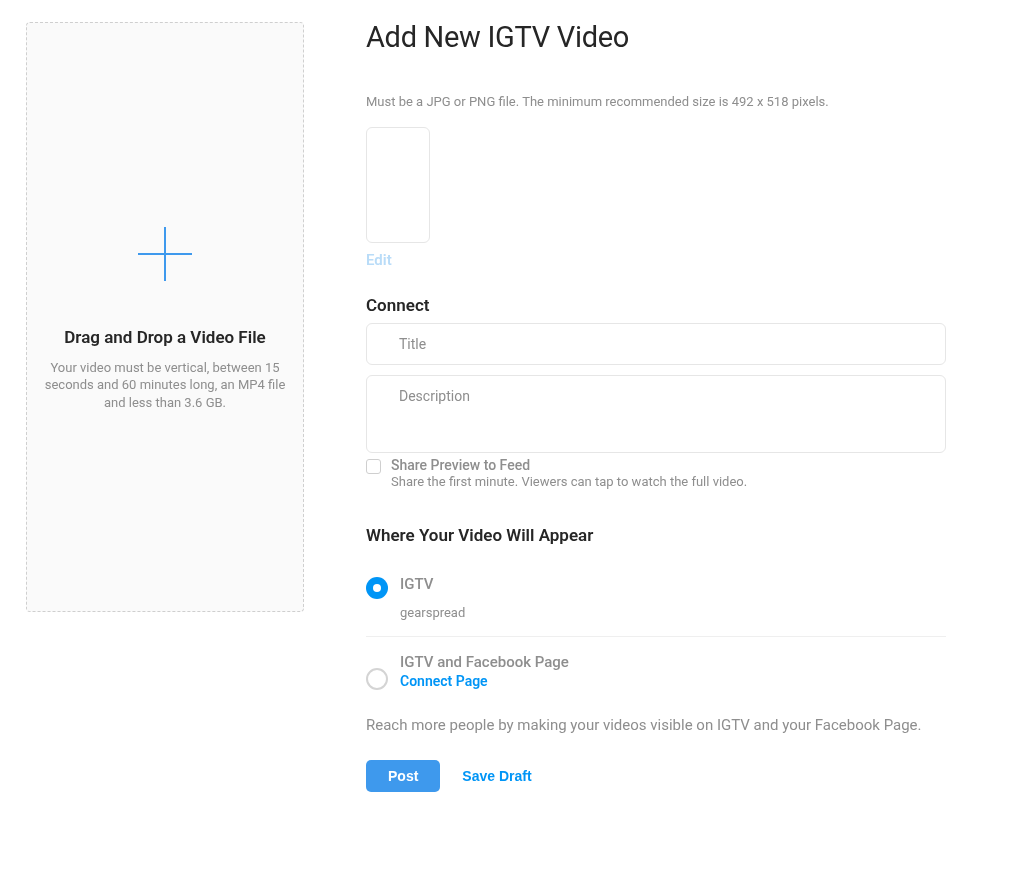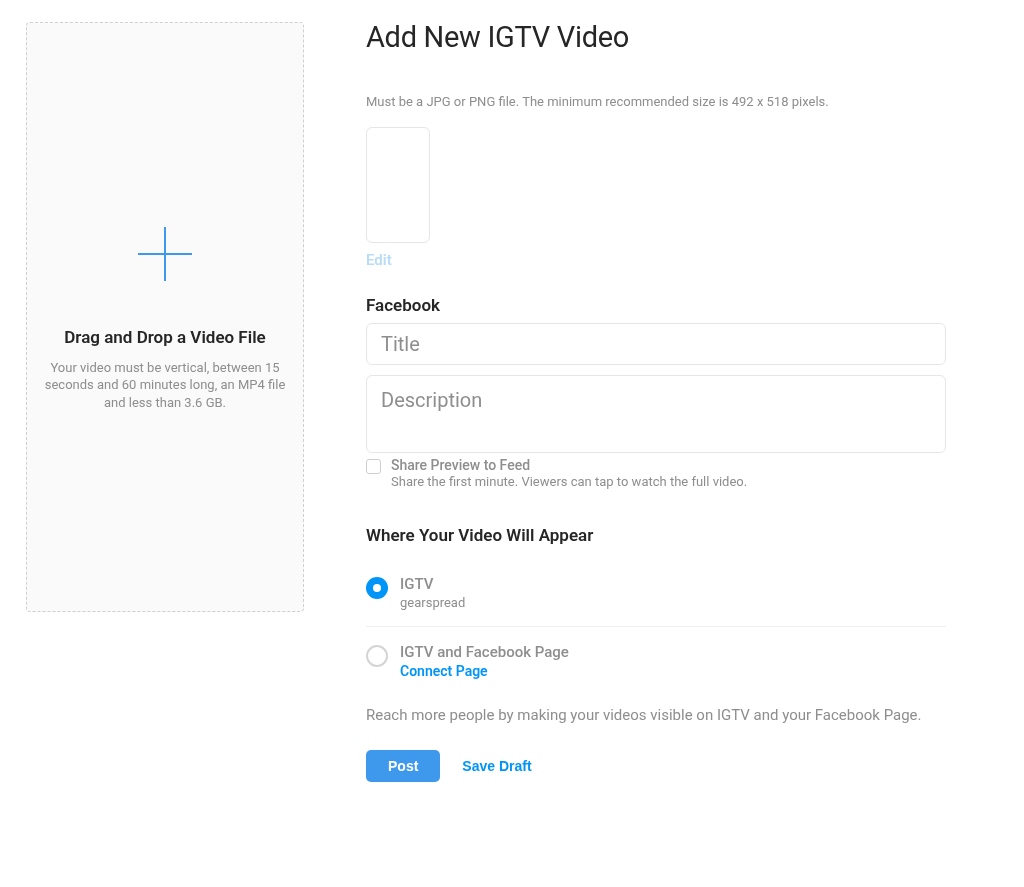--- a/index.html
+++ b/index.html
@@ -80,23 +80,23 @@
       font-weight: 600;
       cursor: pointer;
       display: inline-block;
     }
 
     .details { margin-top: 26px; }
     .field {
       width: 100%;
       border: 1px solid #e6e6e6;
       border-radius: 6px;
-      font-size: 20px;
+      font-size: 14px;
       font-family: inherit;
-      padding: 12px 14px;
+      padding: 12px 32px;
       outline: none;
       color: #262626;
     }
     .field::placeholder { color: #8e8e8e; }
     .field.title { height: 42px; margin-bottom: 10px; }
     .field.desc { height: 78px; resize: none; }
 
     .share-row {
       display: flex;
       align-items: flex-start;
@@ -122,21 +122,21 @@
     }
 
     .appear { margin-top: 36px; }
 
     .option {
       display: flex;
       align-items: flex-start;
       gap: 12px;
       padding: 16px 0;
     }
-    .option + .option { border-top: 1px solid #efefef; }
+    .option + .option { border-top: 1px solid #efefef; align-items: flex-end; }
     .radio {
       width: 22px; height: 22px;
       border-radius: 50%;
       flex-shrink: 0;
       margin-top: 2px;
       display: flex; align-items: center; justify-content: center;
     }
     .radio.selected { background: #0095f6; }
     .radio.selected .dot {
       width: 8px; height: 8px; border-radius: 50%; background: #fff;
@@ -145,21 +145,21 @@
       border: 2px solid #d4d4d4;
     }
     .opt-text .opt-label {
       font-size: 15px;
       color: #8e8e8e;
       font-weight: 500;
     }
     .opt-text .opt-sub {
       font-size: 13px;
       color: #8e8e8e;
-      margin-top: 2px;
+      margin-top: 12px;
     }
     .opt-text .opt-link {
       font-size: 14px;
       color: #0095f6;
       font-weight: 600;
       margin-top: 2px;
       cursor: pointer;
       display: inline-block;
     }
 
@@ -213,21 +213,21 @@
   <div class="form">
     <h1 class="page-title">Add New IGTV Video</h1>
 
     <div>
       <div class="helper">Must be a JPG or PNG file. The minimum recommended size is 492 x 518 pixels.</div>
       <div class="cover-thumb"></div>
       <span class="edit-link">Edit</span>
     </div>
 
     <div class="details">
-      <div class="section-title">Facebook</div>
+      <div class="section-title">Connect</div>
       <input class="field title" type="text" placeholder="Title" style="">
       <textarea class="field desc" placeholder="Description" style=""></textarea>
 
       <div class="share-row">
         <div class="checkbox"></div>
         <div class="share-text">
           <div class="label">Share Preview to Feed</div>
           <div class="sub">Share the first minute. Viewers can tap to watch the full video.</div>
         </div>
       </div>

